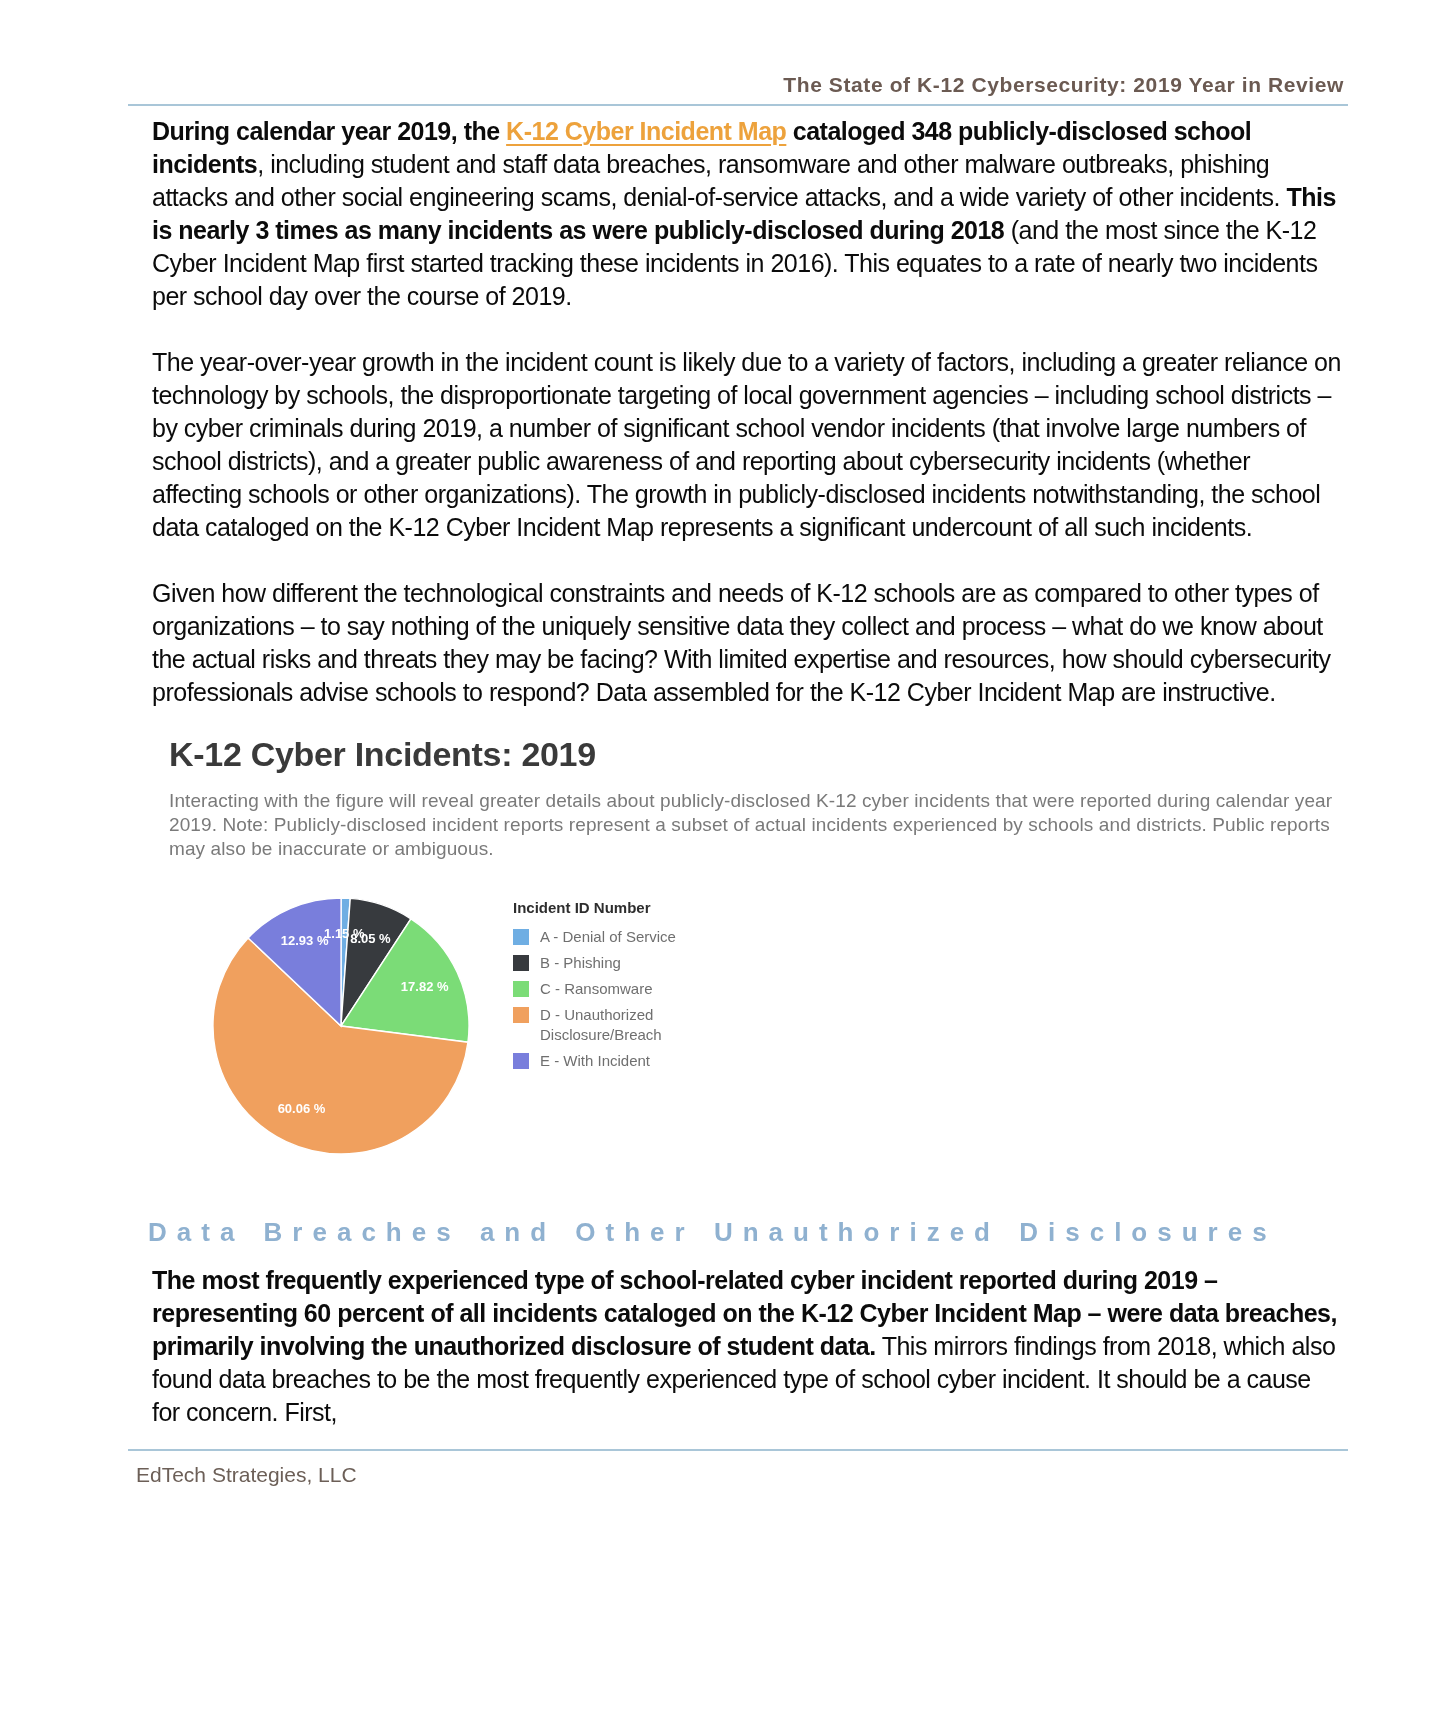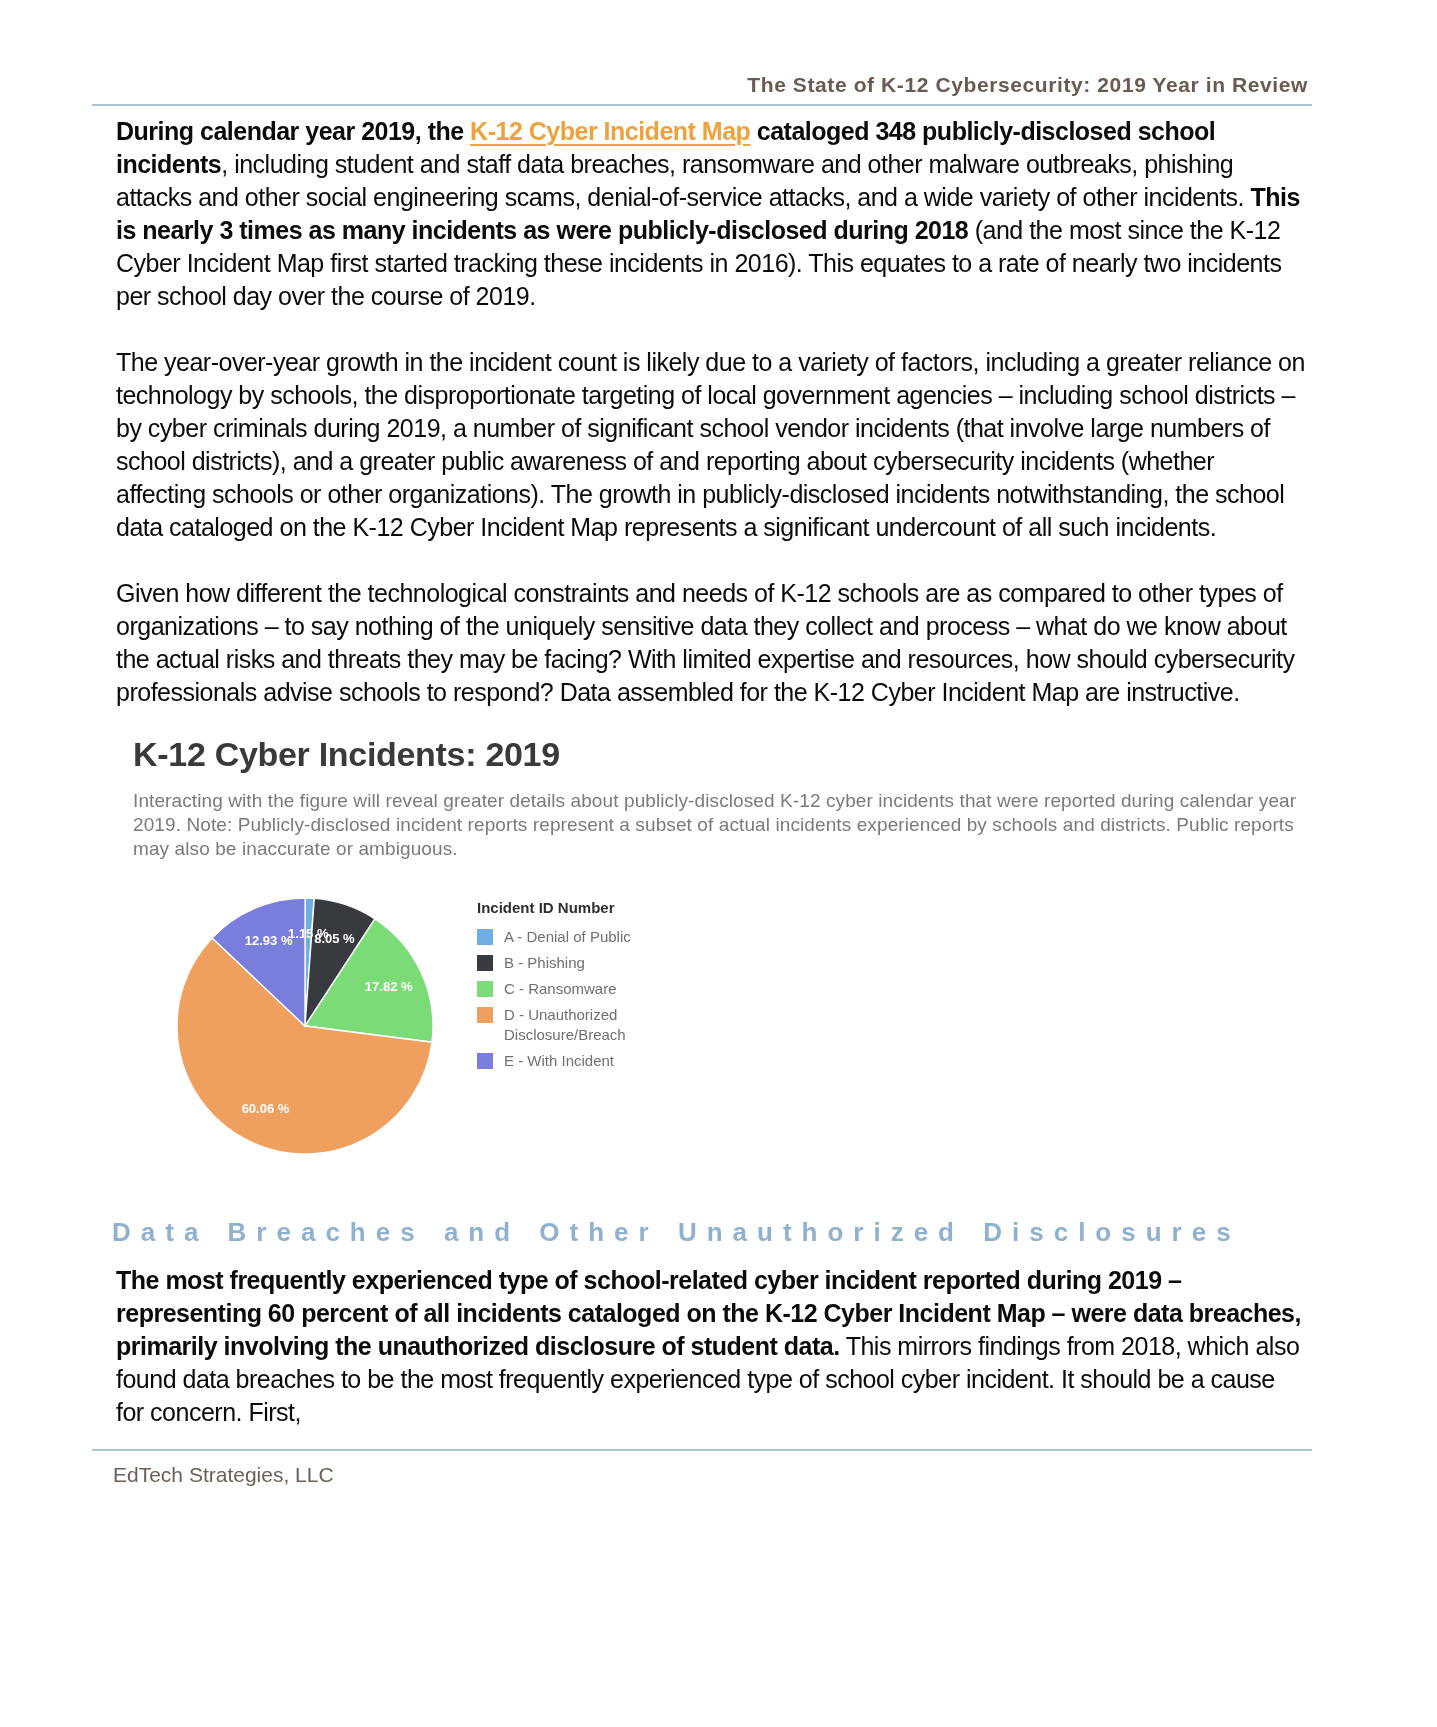--- a/index.html
+++ b/index.html
@@ -1,20 +1,20 @@
 <!DOCTYPE html>
 <html style="--brown: #6B5A52; --rule: #A9C6D8; --link: #EDA23C; --headingBlue: #8FB1D0; --chartTitle: #3A3A3A; --captionGray: #7A7A7A; --legendText: #6F6F6F; --footerText: #6C5F57; --body: #0B0B0B;"><head>
 <meta charset="utf-8">
 <title>The State of K-12 Cybersecurity: 2019 Year in Review — Page 7</title>
 <style>
   * { margin:0; padding:0; box-sizing:border-box; }
   html,body { background:#ffffff; }
   .page {
     position:relative; width:1437px; height:1727px; background:#fff; overflow:hidden;
-    font-family:"Liberation Sans","DejaVu Sans",sans-serif; color:#0b0b0b;
+    font-family:"Liberation Sans","DejaVu Sans",sans-serif; color:#0b0b0b;padding-left:36px;
   }
   .content { margin-left:92px; width:1220px; }
 
   .running-header {
     margin-top:73px; text-align:right; font-size:21px; font-weight:bold;
     letter-spacing:0.6px; color:var(--brown); padding-bottom:7px; padding-right:4px;
   }
   .header-rule { width:100%; height:2px; background:var(--rule); }
 
   h1.part-title {
@@ -51,21 +51,21 @@
   .swatch { width:16px; height:16px; flex:0 0 16px; margin-top:2px; }
   .legend-label { font-size:15px; color:var(--legendText); line-height:20px; max-width:175px; }
 
   h2.section-heading {
     margin:56px 0 0 20px; font-size:26px; font-weight:bold;
     letter-spacing:10px; word-spacing:2px; color:var(--headingBlue);
   }
   h2.section-heading + p.body { margin-top:16px; }
 
   .footer-rule { margin-top:20px; width:100%; height:2px; background:var(--rule); }
-  .footer-org { margin:8px 0 0 21px; font-size:21px; line-height:32px; color:var(--footerText); }
+  .footer-org { margin:8px 0 0 8px; font-size:21px; line-height:32px; color:var(--footerText); }
   .footer-page { margin-left:41px; font-size:21px; line-height:32px; color:var(--footerText); }
 </style>
 </head>
 <body>
 
 <div class="page">
   <div class="content">
 
     <div class="running-header">The State of K-12 Cybersecurity: 2019 Year in Review</div>
     <div class="header-rule"></div>
@@ -89,21 +89,21 @@
             <text x="164.4" y="51.7" class="pie-label" fill="#FFFFFF">8.05 %</text>
             <text x="218.7" y="100.3" class="pie-label" fill="#FFFFFF">17.82 %</text>
             <text x="95.5" y="222.3" class="pie-label" fill="#FFFFFF">60.06 %</text>
             <text x="98.6" y="54.3" class="pie-label" fill="#FFFFFF">12.93 %</text>
           </svg>
         <div class="legend">
           <div class="legend-title">Incident ID Number</div>
           <div id="legend-items">
               <div class="legend-item">
                 <span class="swatch" style="background: rgb(111, 174, 227);"></span>
-                <span class="legend-label">A - Denial of Public</span>
+                <span class="legend-label">A - Denial of Service</span>
               </div>
               <div class="legend-item">
                 <span class="swatch" style="background: rgb(55, 58, 62);"></span>
                 <span class="legend-label">B - Phishing</span>
               </div>
               <div class="legend-item">
                 <span class="swatch" style="background: rgb(123, 220, 119);"></span>
                 <span class="legend-label">C - Ransomware</span>
               </div>
               <div class="legend-item">

